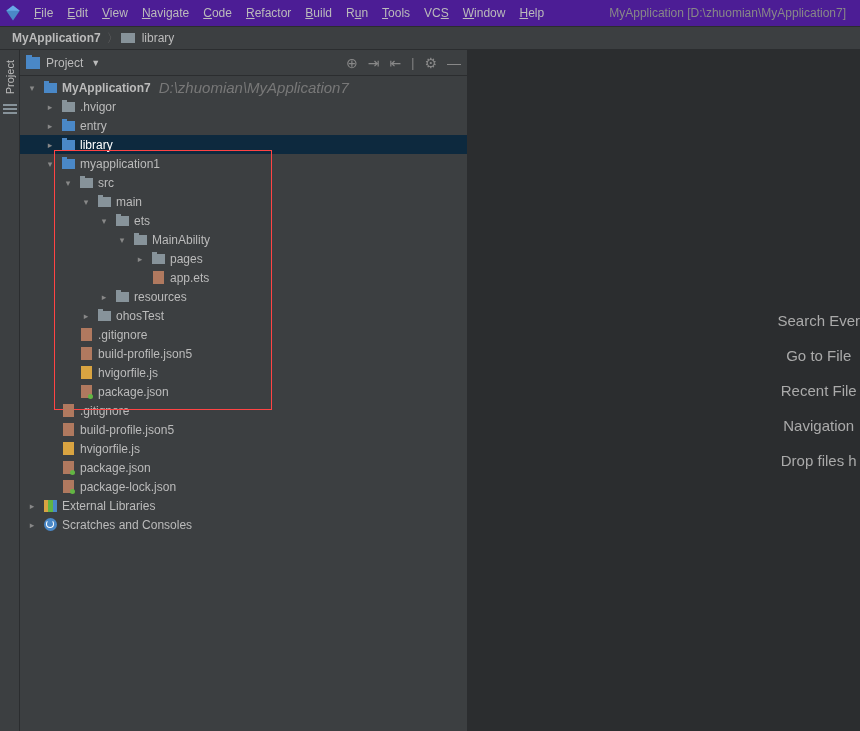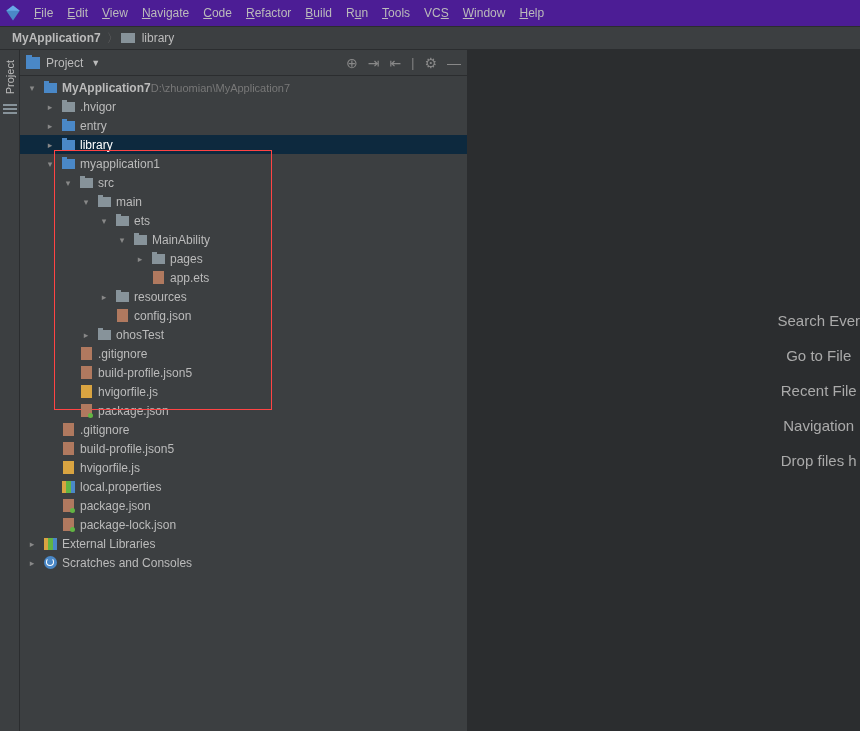--- a/index.html
+++ b/index.html
@@ -44,21 +44,21 @@
     .folder-icon::before { content: ''; position: absolute; top: -2px; left: 0; width: 5px; height: 2px; background: #87939a; }
     .folder-icon.blue { background: #4a88c7; }
     .folder-icon.blue::before { background: #4a88c7; }
     .file-icon { width: 11px; height: 13px; background: #b0795f; position: relative; }
     .file-icon.yellow { background: #d9a441; }
     .file-icon.green-dot::after { content: ''; position: absolute; bottom: -1px; right: -1px; width: 5px; height: 5px; background: #62b543; border-radius: 50%; }
     .lib-icon { width: 13px; height: 12px; background: linear-gradient(to right, #d9a441 33%, #62b543 33% 66%, #4a88c7 66%); }
     .scratch-icon { width: 13px; height: 13px; background: #4a88c7; border-radius: 50%; position: relative; }
     .scratch-icon::after { content: ''; position: absolute; top: 2px; left: 2px; width: 6px; height: 6px; border: 1px solid #fff; border-radius: 50%; border-top-color: transparent; }
     .node-label { color: #bbb; }
-    .node-path { color: #787878; margin-left: 0; font-size: 11px; }
+    .node-path { color: #787878; margin-left: 8px; font-size: 15px; font-style: italic; }
     .tree-node.selected .node-label, .tree-node.highlighted .node-label { color: #fff; }
     
     .red-box { position: absolute; border: 1px solid #ff4444; pointer-events: none; }
     
     .editor-area { flex: 1; background: #2b2d2f; position: relative; display: flex; justify-content: flex-end; align-items: center; padding-right: 0; }
     .welcome { color: #888; display: flex; flex-direction: column; gap: 18px; }
     .welcome-row { font-size: 15px; color: #aaa; }
   </style>
 </head>
 <body>
@@ -76,20 +76,21 @@
     <span class="menu-item"><u>C</u>ode</span>
     <span class="menu-item"><u>R</u>efactor</span>
     <span class="menu-item"><u>B</u>uild</span>
     <span class="menu-item">R<u>u</u>n</span>
     <span class="menu-item"><u>T</u>ools</span>
     <span class="menu-item">VC<u>S</u></span>
     <span class="menu-item"><u>W</u>indow</span>
     <span class="menu-item"><u>H</u>elp</span>
   </div>
   <div class="title-spacer"></div>
+  <div class="window-title">MyApplication [D:\zhuomian\MyApplication7]</div>
 </div>
 
 <div class="breadcrumb">
   <span class="bc-item">MyApplication7</span>
   <span class="bc-sep">〉</span>
   <span class="folder-icon-bc"></span>
   <span class="bc-item" style="font-weight:normal">library</span>
 </div>
 
 <div class="main-area">
@@ -198,26 +199,20 @@
           </span>
         <span class="node-label">app.ets</span>
       </div>
       <div class="tree-node" style="padding-left:78px">
         <span class="arrow">▸</span>
         <span class="icon">
             <span class="folder-icon"></span>
           </span>
         <span class="node-label">resources</span>
       </div>
-      <div class="tree-node" style="padding-left:90px">
-        <span class="icon">
-            <span class="file-icon"></span>
-          </span>
-        <span class="node-label">config.json</span>
-      </div>
       <div class="tree-node" style="padding-left:60px">
         <span class="arrow">▸</span>
         <span class="icon">
             <span class="folder-icon"></span>
           </span>
         <span class="node-label">ohosTest</span>
       </div>
       <div class="tree-node" style="padding-left:54px">
         <span class="icon">
             <span class="file-icon"></span>
@@ -252,26 +247,20 @@
         <span class="icon">
             <span class="file-icon"></span>
           </span>
         <span class="node-label">build-profile.json5</span>
       </div>
       <div class="tree-node" style="padding-left:36px">
         <span class="icon">
             <span class="file-icon yellow"></span>
           </span>
         <span class="node-label">hvigorfile.js</span>
-      </div>
-      <div class="tree-node" style="padding-left:36px">
-        <span class="icon">
-            <span class="lib-icon"></span>
-          </span>
-        <span class="node-label">local.properties</span>
       </div>
       <div class="tree-node" style="padding-left:36px">
         <span class="icon">
             <span class="file-icon green-dot"></span>
           </span>
         <span class="node-label">package.json</span>
       </div>
       <div class="tree-node" style="padding-left:36px">
         <span class="icon">
             <span class="file-icon green-dot"></span>

